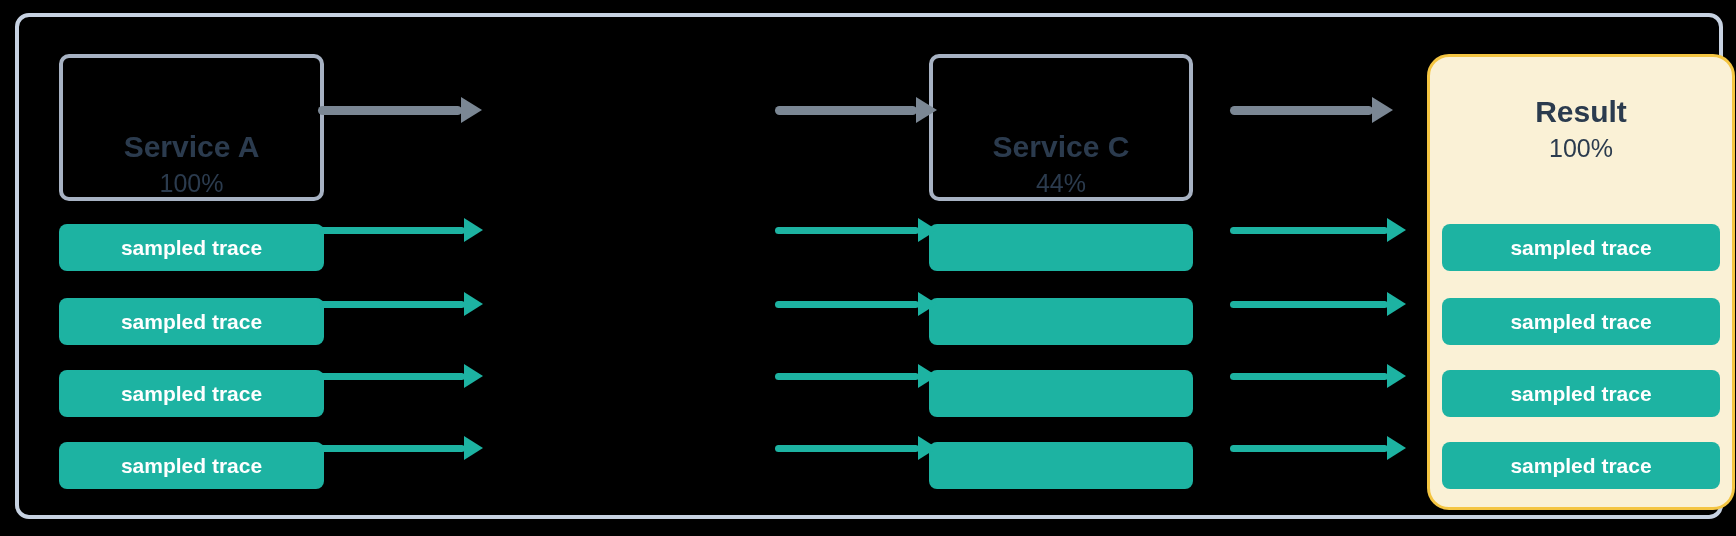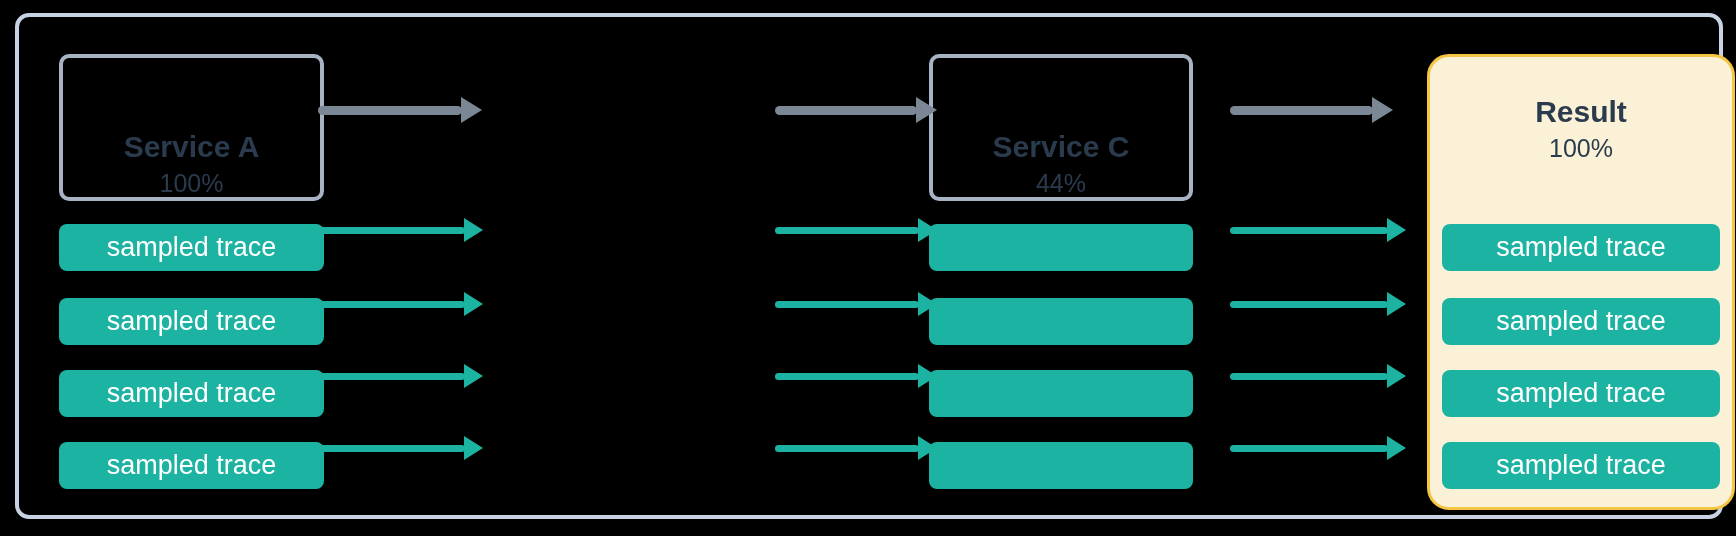--- a/index.html
+++ b/index.html
@@ -41,21 +41,21 @@
   }
   .result-head{
     height:144px;
     display:flex;flex-direction:column;justify-content:center;align-items:center;gap:7px;
   }
   .sbox-title{font-size:30px;font-weight:700;color:var(--text-dark);line-height:1.1;}
   .sbox-value{font-size:25px;font-weight:500;color:var(--text-dark);line-height:1.1;}
   .bar{
     position:absolute;left:0;right:0;height:47px;border-radius:8px;
     background:var(--teal);color:var(--trace-text);
-    font-size:27px;font-weight:400;
+    font-size:21px;font-weight:700;
     display:flex;align-items:center;justify-content:center;
   }
   .col-result .bar{left:12px;right:12px;}
   .r1{top:170px}.r2{top:244px}.r3{top:316px}.r4{top:388px}
   .col-result .r1{top:167px}.col-result .r2{top:241px}.col-result .r3{top:313px}.col-result .r4{top:385px}
   .arrow{position:absolute;display:flex;align-items:center;}
   .arrow .shaft{flex:1;border-radius:5px;}
   .arrow .head{width:0;height:0;}
   .arrow.gray .shaft{height:9px;background:var(--arrow-gray);}
   .arrow.gray .head{

